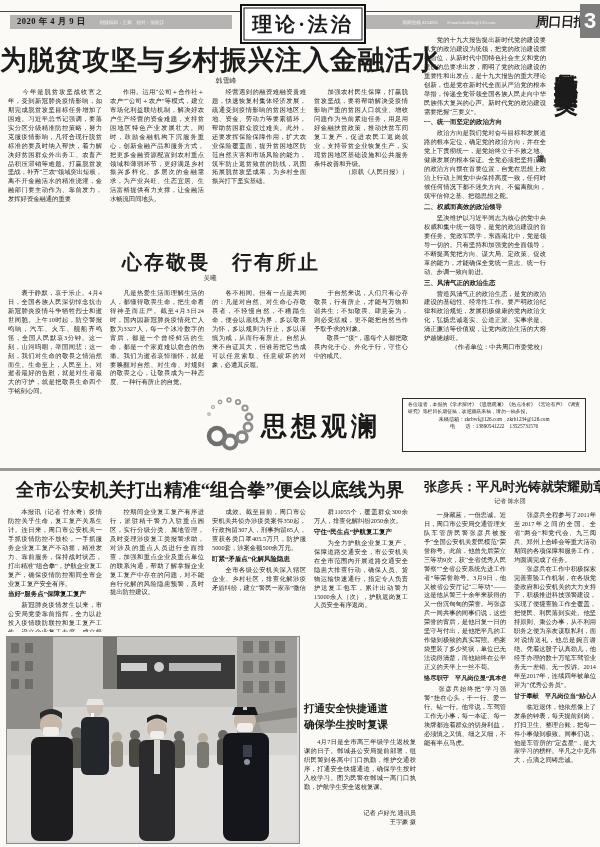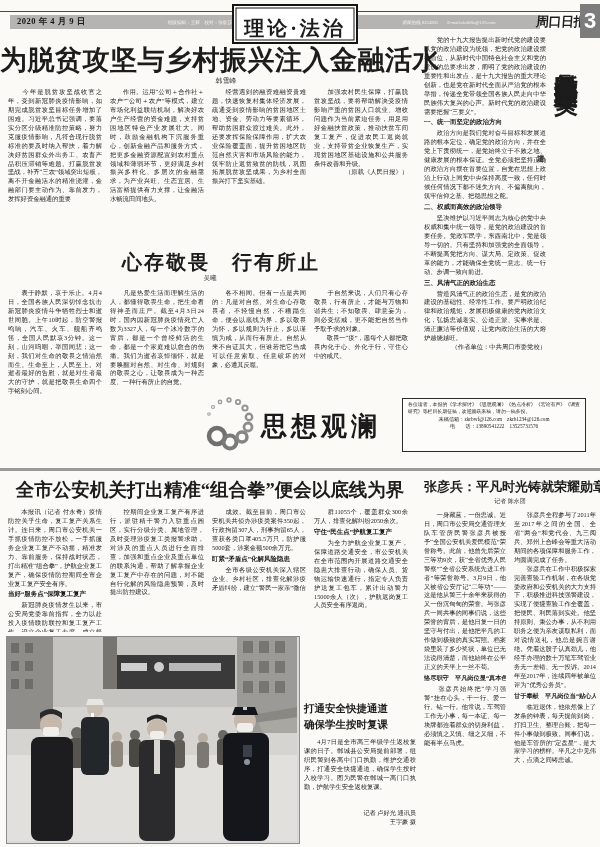--- a/index.html
+++ b/index.html
@@ -1,29 +1,29 @@
 <!DOCTYPE html>
 <html><head>
 <meta charset="utf-8">
 <style>
   html,body{margin:0;padding:0;background:#e9e7e2;}
   .page{position:relative;width:600px;height:847px;background:#fbfaf7;overflow:hidden;
         font-family:"Liberation Serif","DejaVu Serif",serif;color:#1c1c1c;}
   .abs{position:absolute;}
   
   .top-rule{left:0;top:11px;width:600px;height:1px;background:#4a4a4a;}
-  .gray-bar{background:#b5b4b2;height:14px;top:15px;justify-content:space-between;}
+  .gray-bar{background:#b5b4b2;height:14px;top:15px;}
   .bar-left{left:10px;width:222px;display:flex;align-items:center;}
   .date{font-size:8.5px;font-weight:bold;color:#161616;padding-left:7px;letter-spacing:.5px;white-space:nowrap;}
   .editor-info{font-size:4.6px;color:#f4f3f1;margin-left:14px;white-space:nowrap;}
   .bar-right{left:358px;width:182px;display:flex;align-items:center;justify-content:center;}
   .contact-info{font-size:4.6px;color:#f4f3f1;white-space:nowrap;}
-  .section-box{left:232px;top:4px;width:122px;height:36px;background:#fff;border:2px solid #141414;
+  .section-box{left:240px;top:4px;width:122px;height:36px;background:#fff;border:2px solid #141414;
       box-shadow:inset 0 0 0 1.5px #fff,inset 0 0 0 2.5px #141414;
-      display:flex;align-items:flex-end;justify-content:center;font-family:Liberation Serif, serif;}
+      display:flex;align-items:center;justify-content:center;font-family:Liberation Serif, serif;}
   .section-title{font-size:20px;font-weight:bold;letter-spacing:3px;white-space:nowrap;}
   .paper-name{left:536px;top:13px;width:44px;font-size:13px;font-weight:900;letter-spacing:-.5px;
       transform:skewX(-4deg);white-space:nowrap;}
   .page-num-box{left:580px;top:4px;width:20px;height:34px;background:#7c7c7c;display:flex;align-items:center;justify-content:center;}
   .page-num{color:#fff;font-size:22px;font-weight:bold;font-family:"Liberation Sans",sans-serif;}
   
   .tiny{font-size:6.3px;line-height:1.42;text-align:justify;white-space:pre-line;color:#242424;}
   .tiny-head{font-size:6.5px;font-weight:bold;margin:2px 0;white-space:nowrap;}
   .clip{overflow:hidden;}
   .credit-line{font-size:6.3px;text-align:right;}

